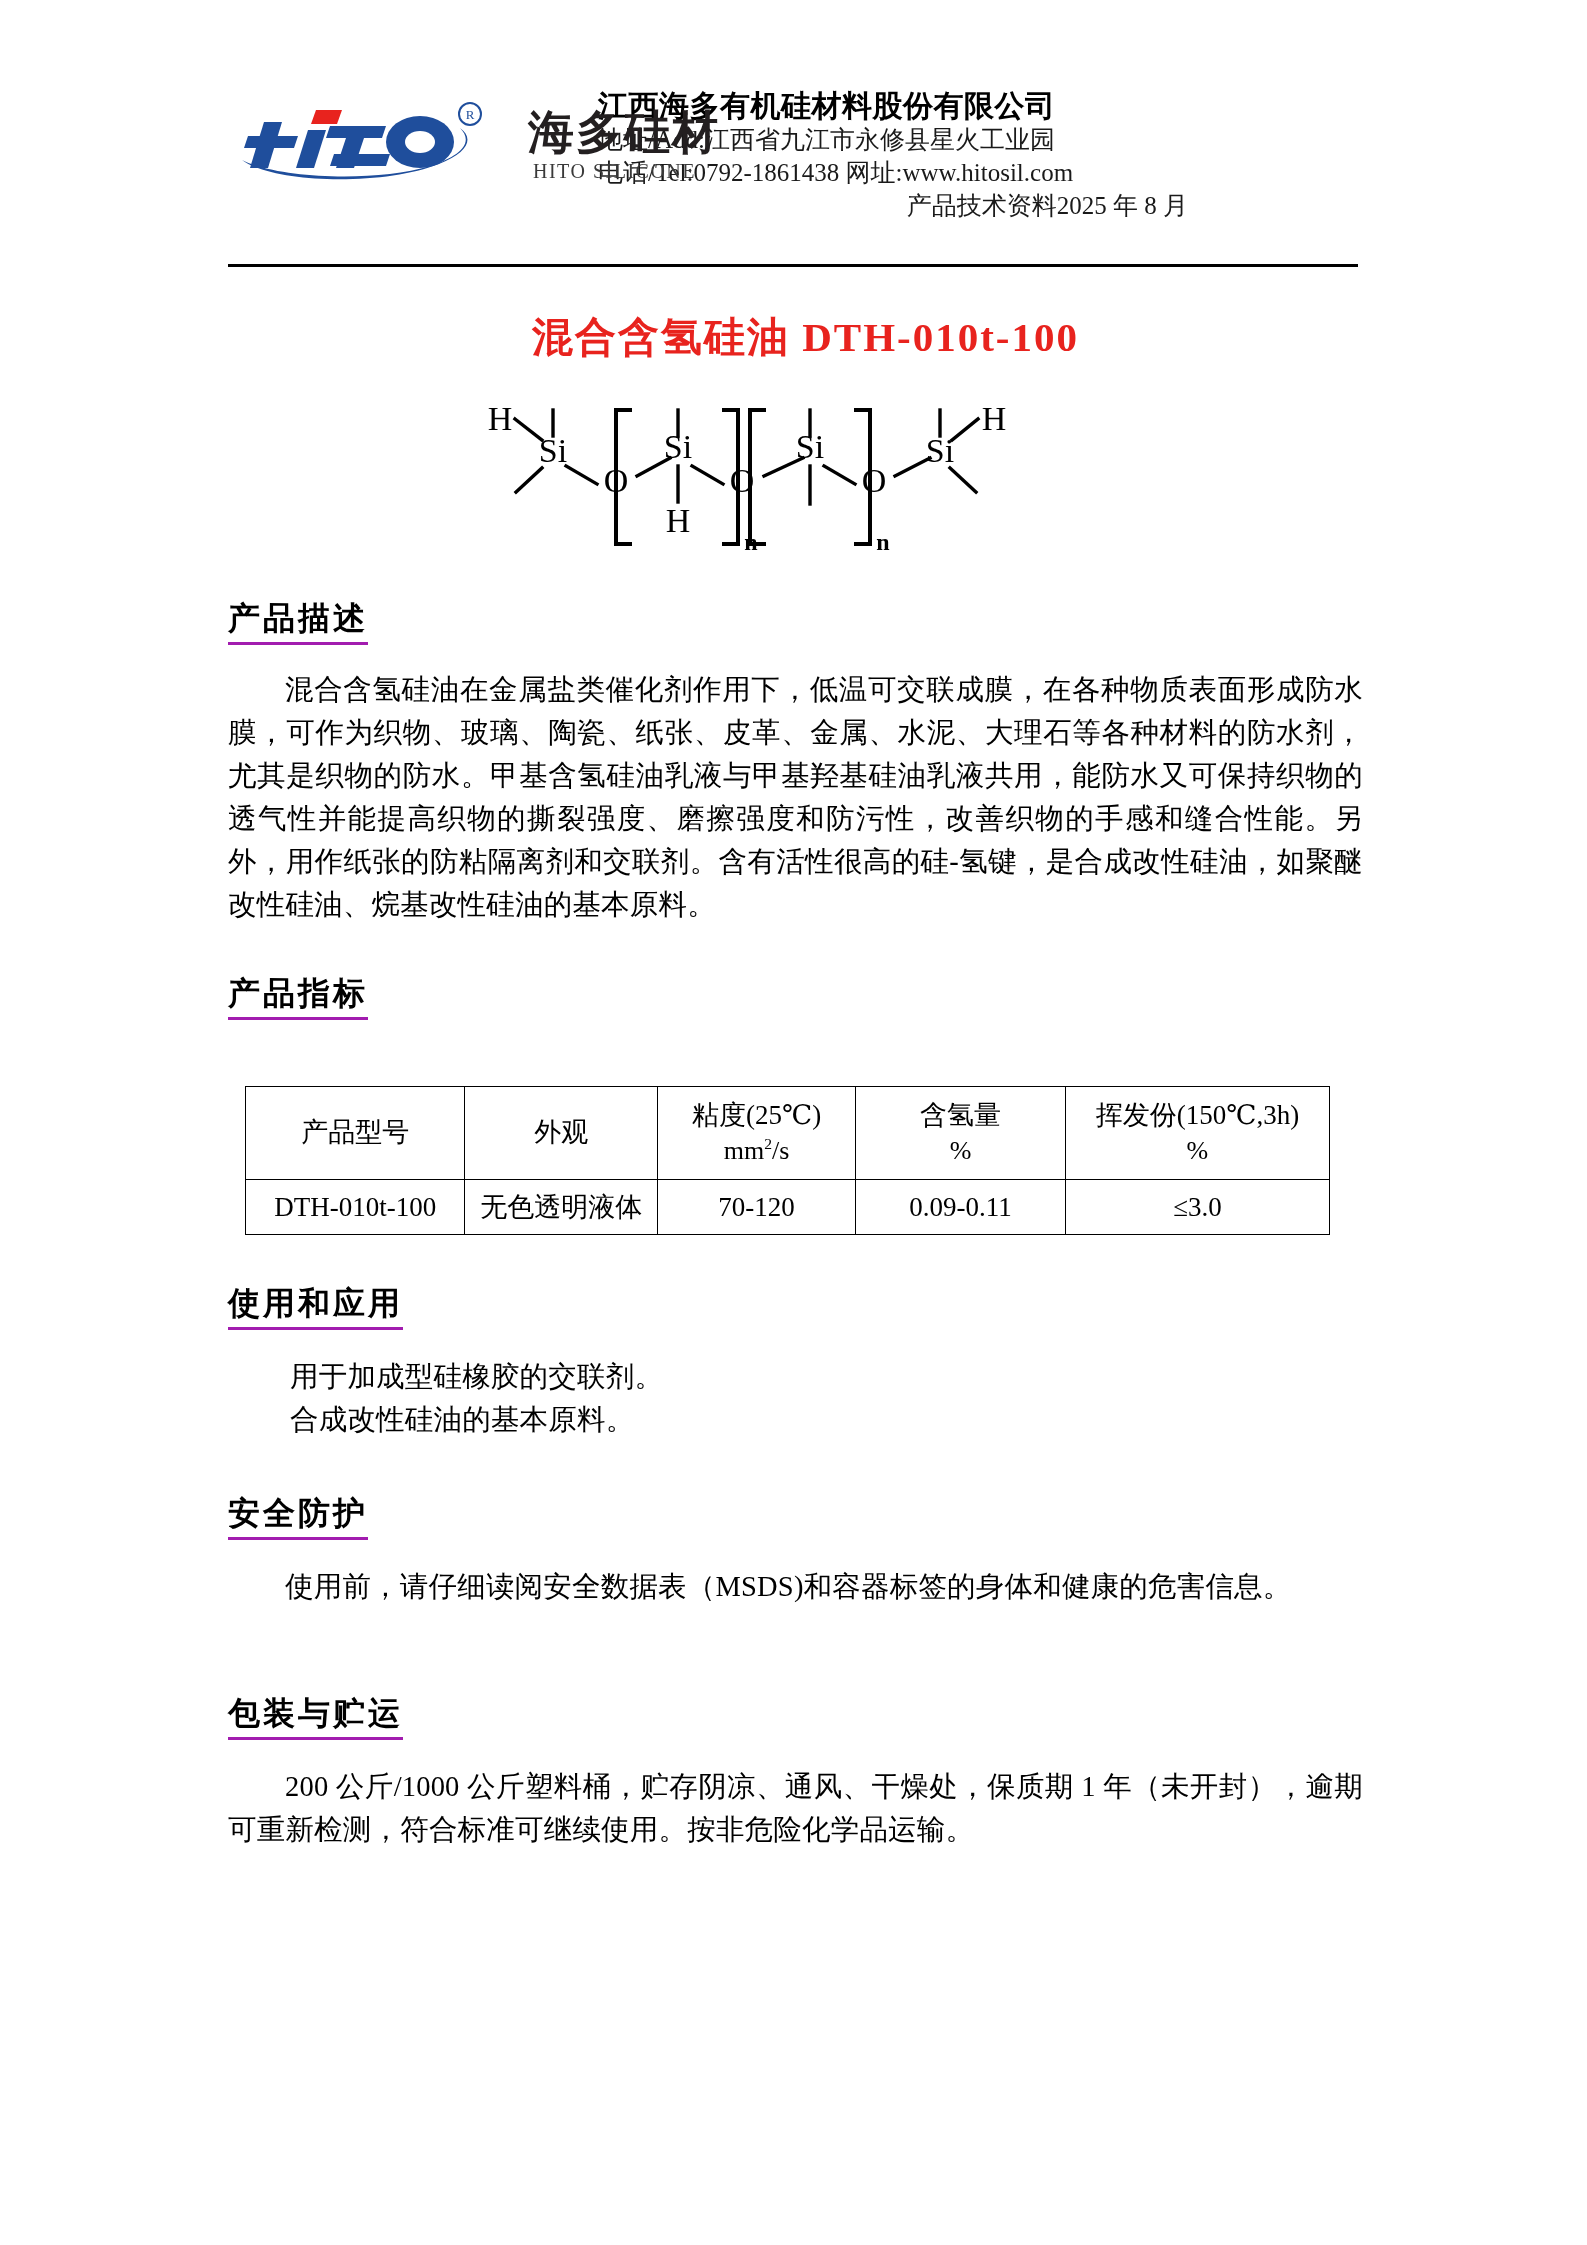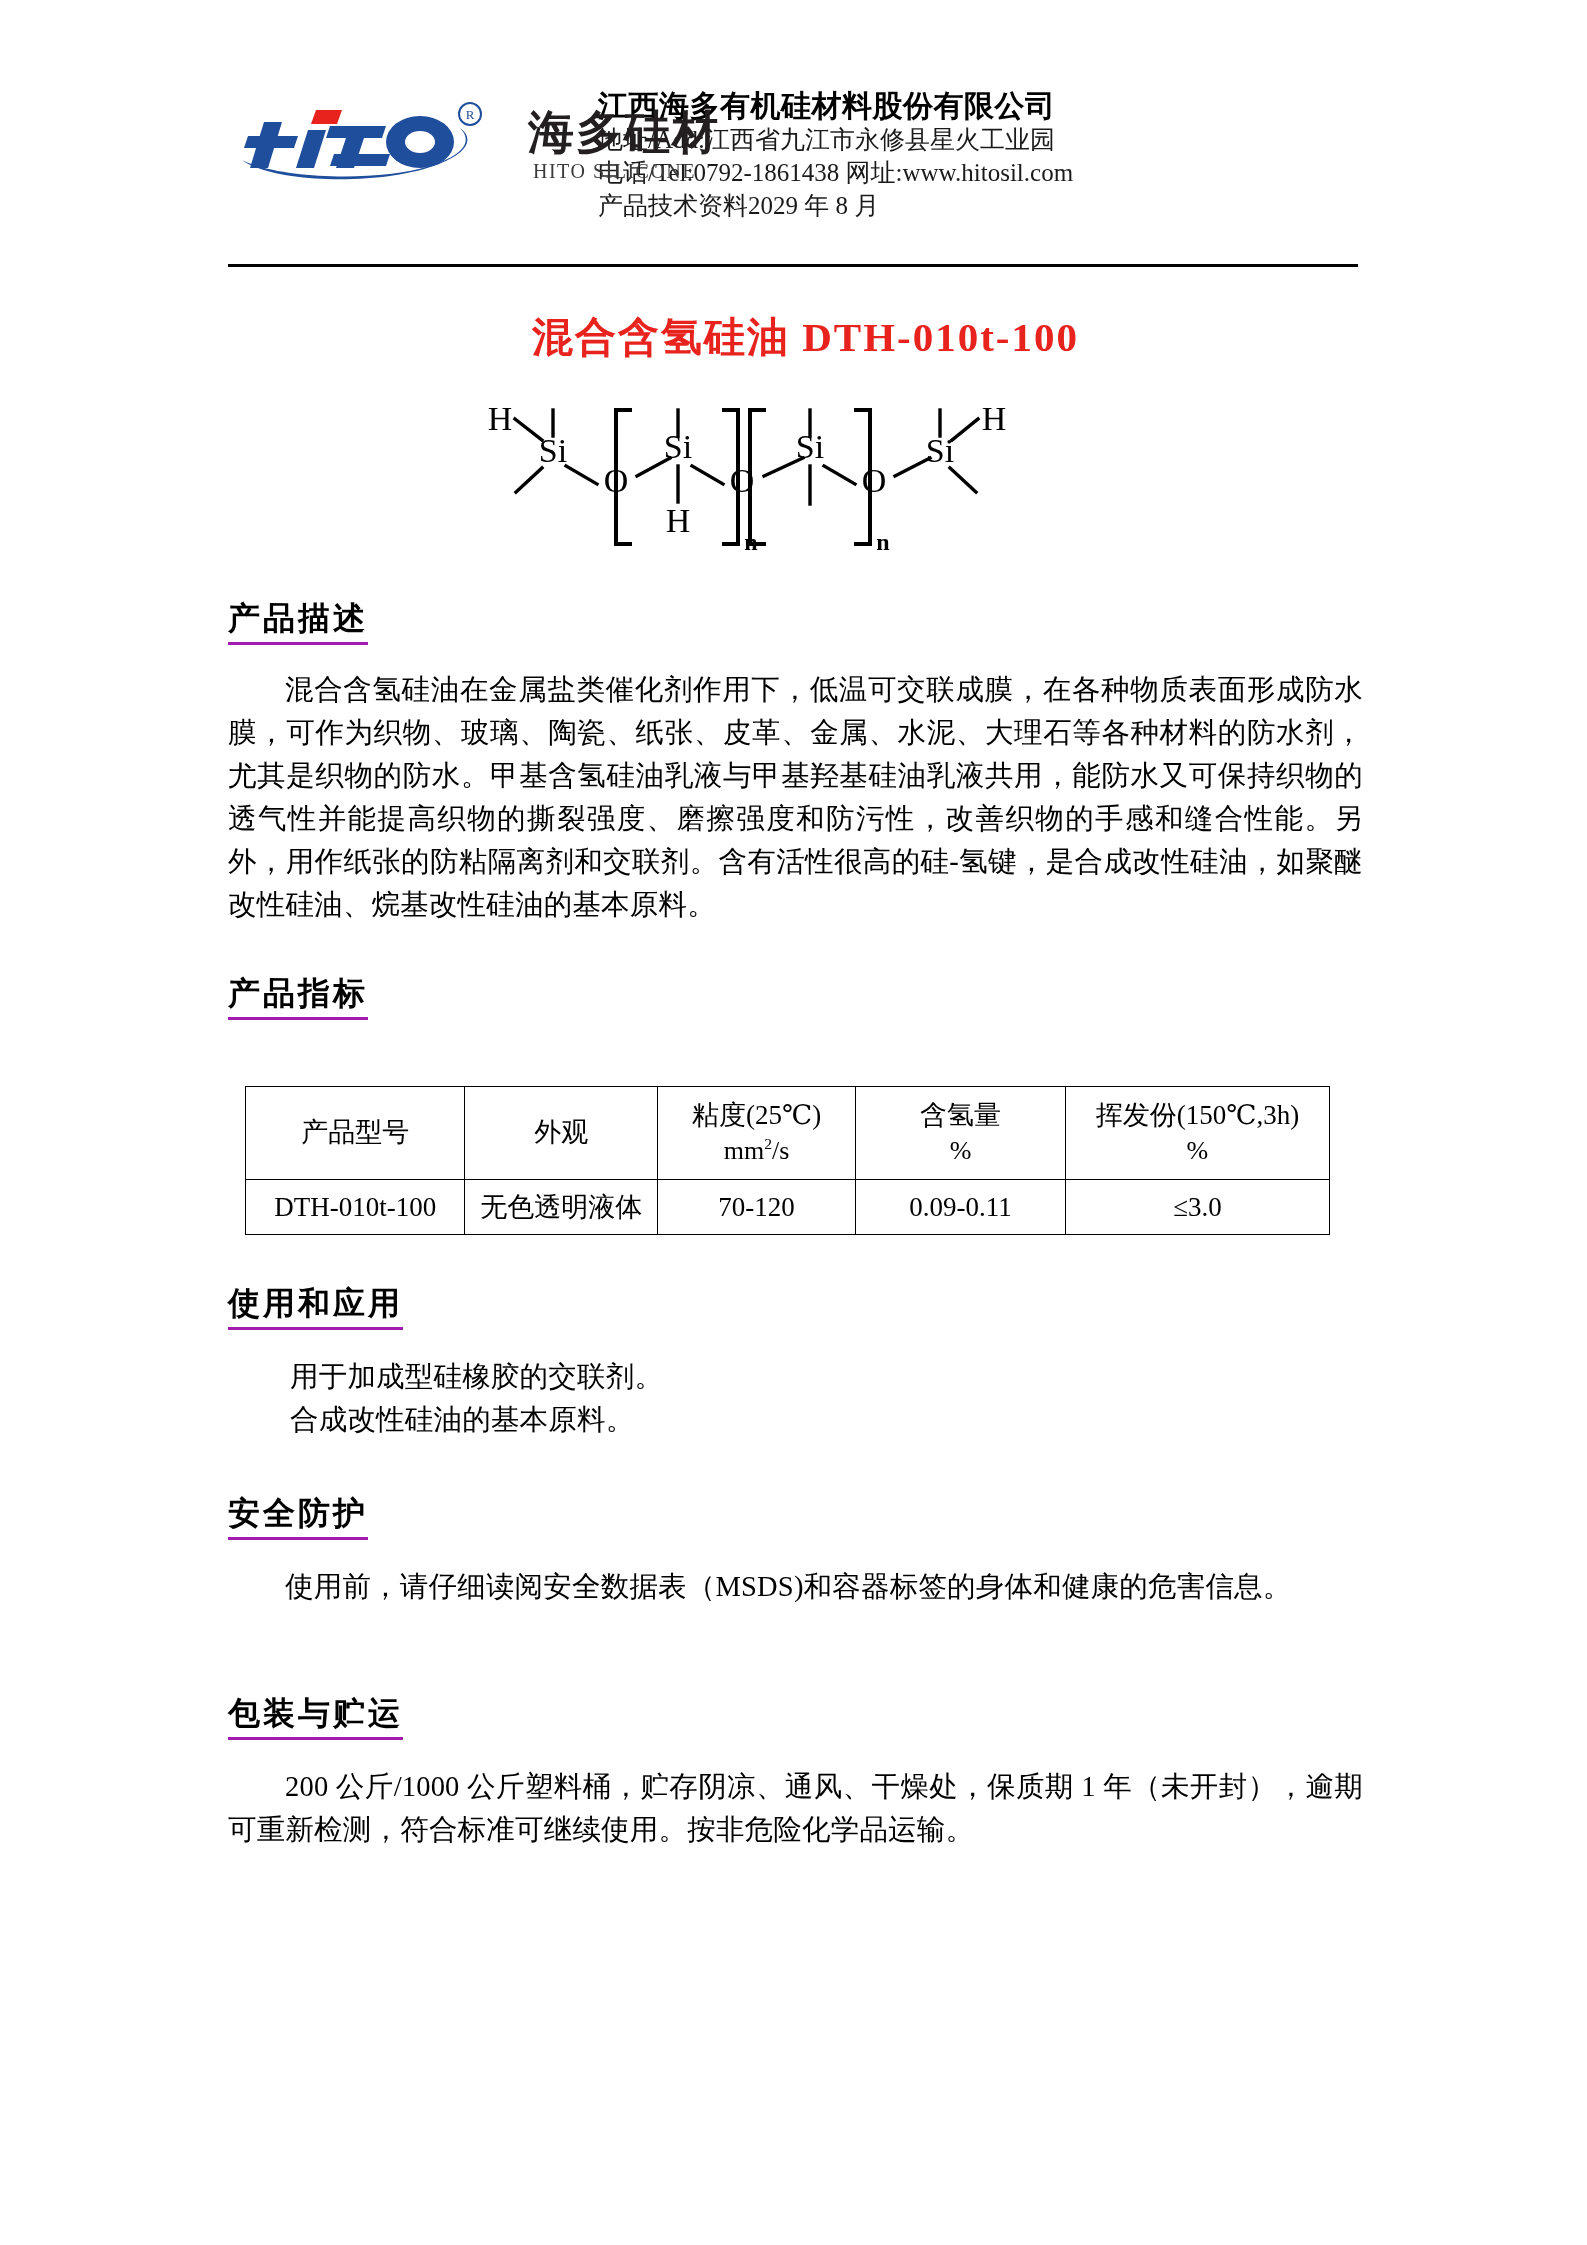--- a/index.html
+++ b/index.html
@@ -86,21 +86,21 @@
   }
   .addr-line {
     font-family: "Liberation Serif", "DejaVu Serif", serif;
     font-size: 25px;
     line-height: 1.32;
     color: #1a1a1a;
     white-space: nowrap;
   }
   .hdr-bottom {
     display: flex;
-    justify-content: flex-start;
+    justify-content: flex-end;
     align-items: baseline;
     width: 590px;
     font-family: "Liberation Serif", "DejaVu Serif", serif;
     font-size: 25px;
     line-height: 1.32;
     color: #1a1a1a;
     white-space: nowrap;
   }
 
   .header-rule {
@@ -234,21 +234,21 @@
       <div class="logo-cn">海多硅材</div>
       <div class="logo-en">HITO SILICONE</div>
     </div>
 
     <div class="header-right">
       <div class="company-name">江西海多有机硅材料股份有限公司</div>
       <div class="addr-line">地址/Add:江西省九江市永修县星火工业园</div>
       <div class="addr-line">电话/Tel:0792-1861438  网址:www.hitosil.com</div>
       <div class="hdr-bottom">
         <span>产品技术资料</span>
-        <span>2029 年 8 月</span>
+        <span>2025 年 8 月</span>
       </div>
     </div>
   </div>
 
   <div class="header-rule"></div>
 
   <div class="doc-title">混合含氢硅油 DTH-010t-100</div>
 
   <div class="formula">
     <svg viewBox="0 0 650 170" xmlns="http://www.w3.org/2000/svg" aria-hidden="true">

